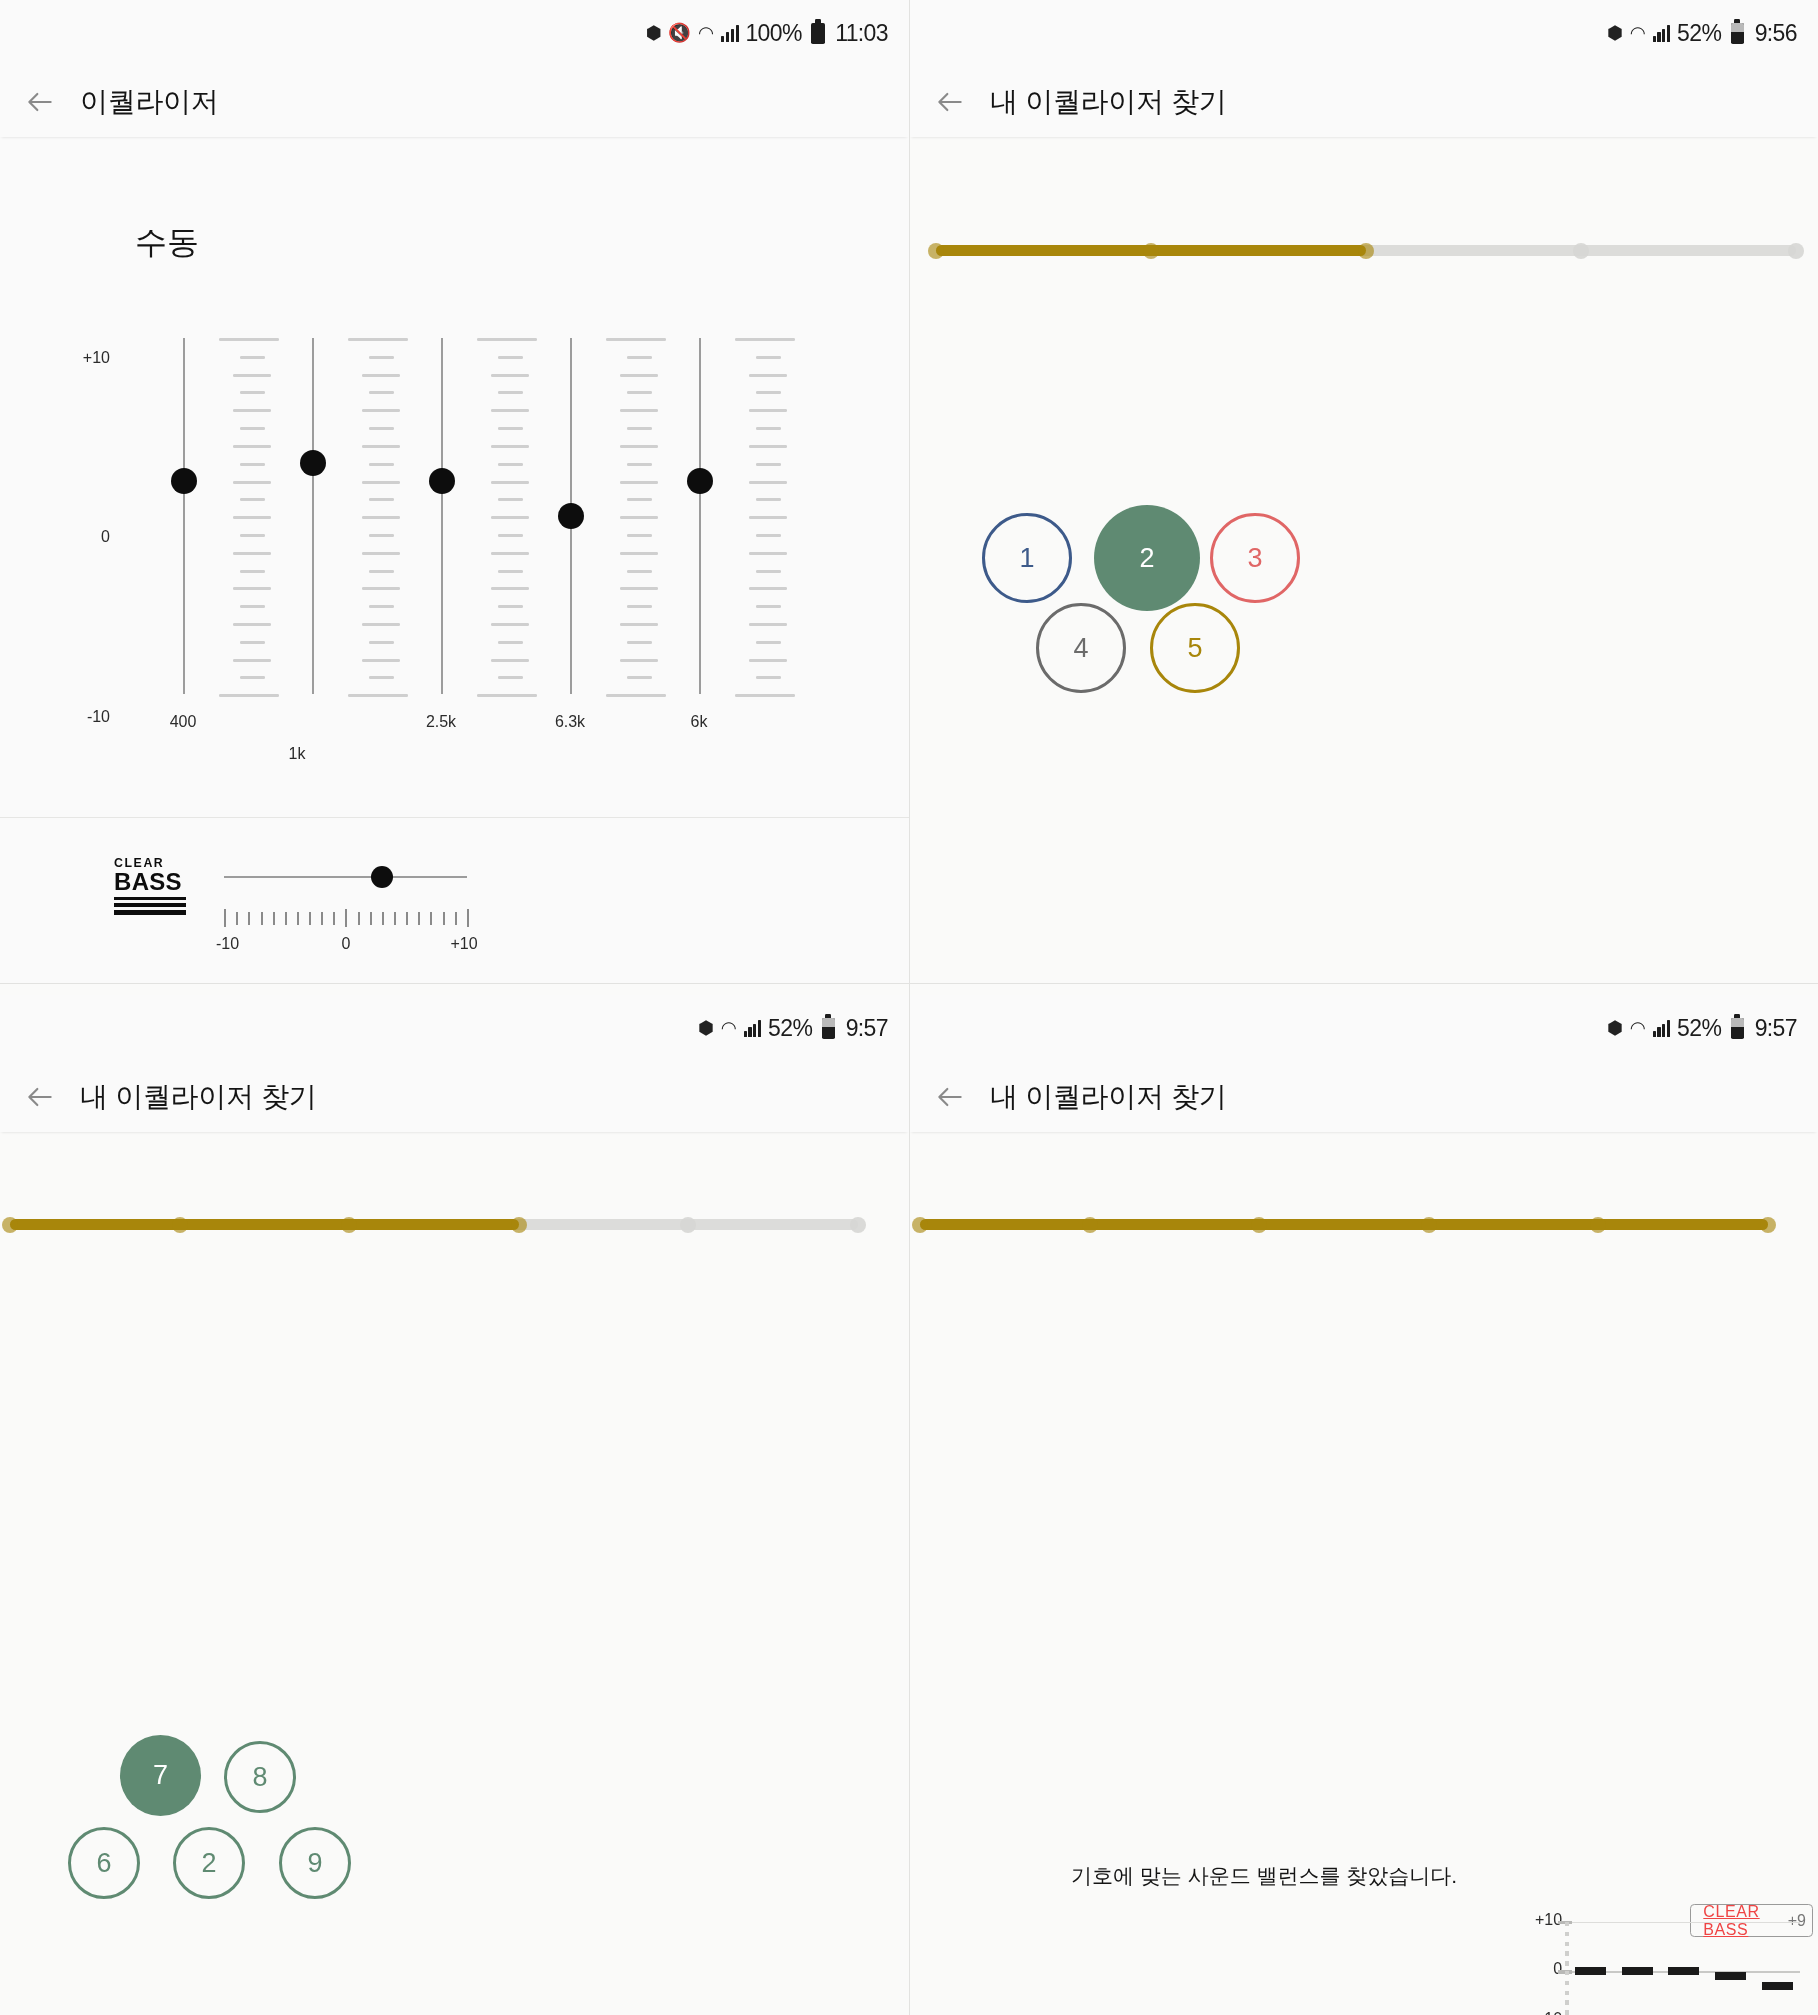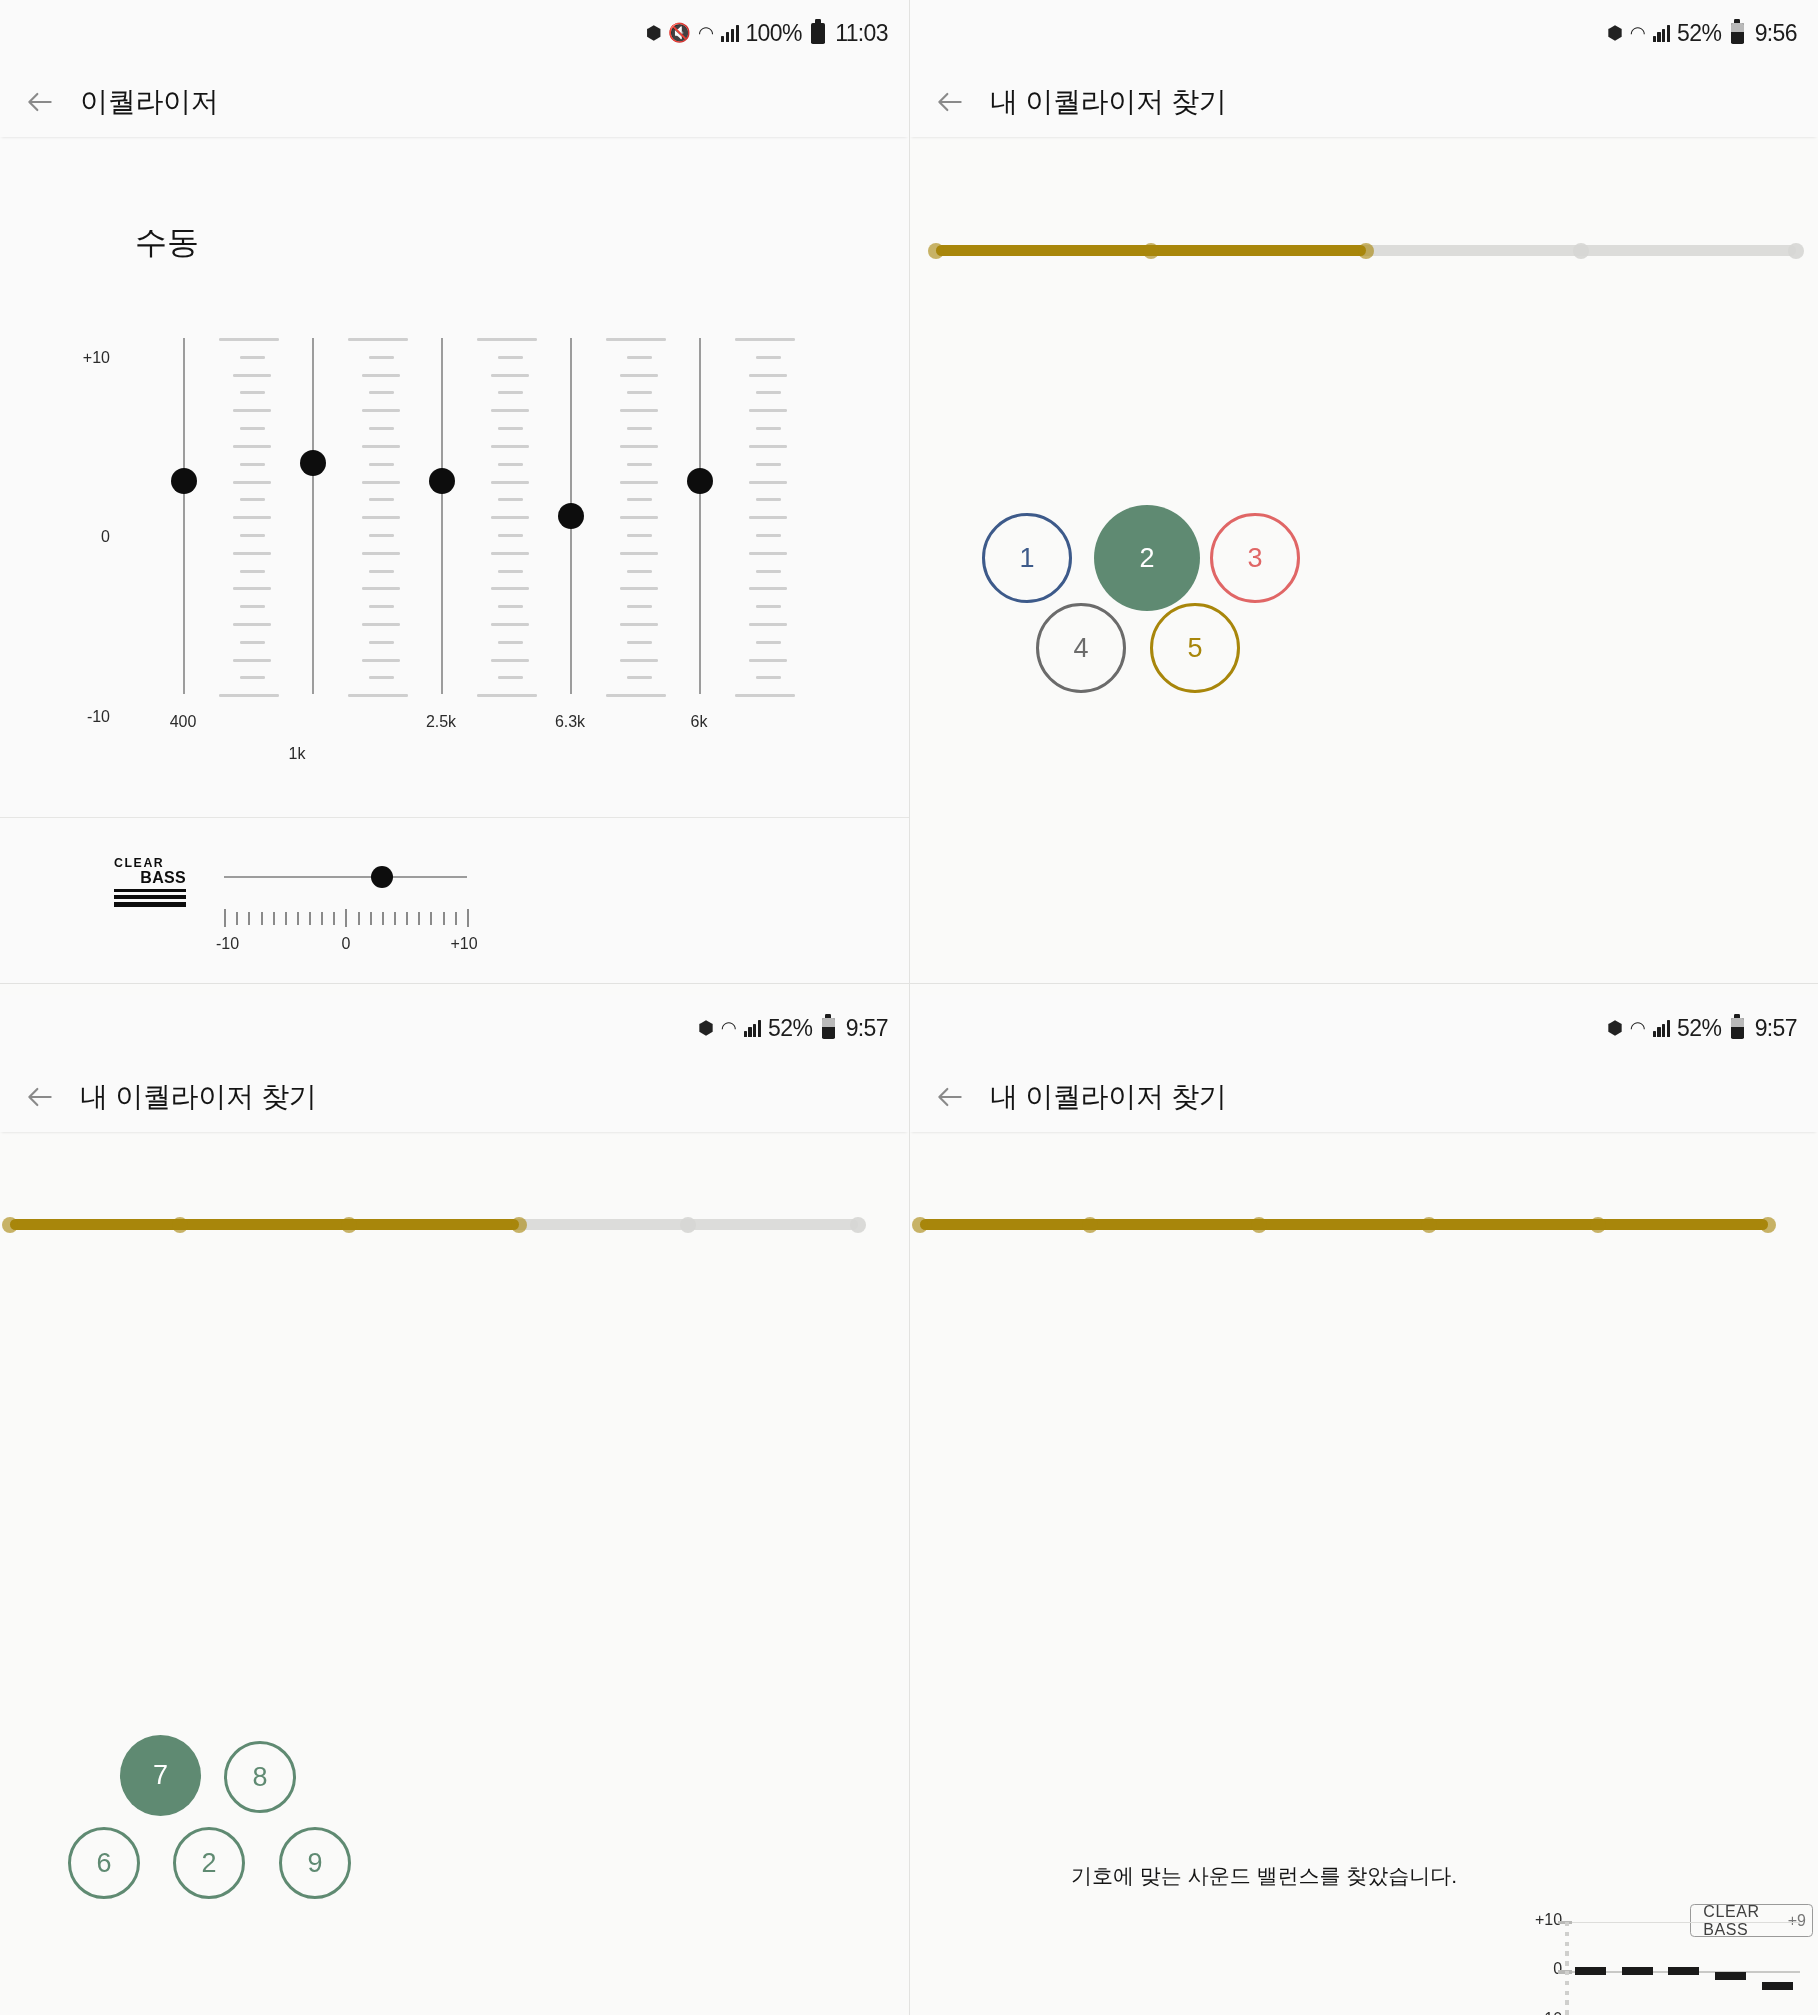--- a/index.html
+++ b/index.html
@@ -66,21 +66,21 @@
   .eq-ticks .t.min{left:21px;width:24.6px;}
   .eq-thumb{position:absolute;left:24px;width:26px;height:26px;border-radius:50%;background:#0d0d0d;}
   .eq-freqs{position:absolute;left:147px;top:381px;width:608px;height:31px;}
   .eq-freqs span{position:absolute;font-size:16px;color:#2b2b2b;transform:translateX(-50%);}
 
   .divider{position:absolute;left:0;right:0;height:1.2px;background:#e6e6e4;}
 
   .cb-row{position:absolute;left:0;top:817px;width:909px;height:166px;}
   .cb-logo{position:absolute;left:114px;top:40px;width:72px;}
   .cb-logo .cb-top{font-size:12.3px;font-weight:bold;letter-spacing:1.6px;color:#0d0d0d;line-height:1;font-family:"Liberation Sans",sans-serif;}
-  .cb-logo .cb-bot{font-size:16px;font-weight:bold;letter-spacing:0.3px;color:#0d0d0d;line-height:1;margin-top:1.2px;font-family:"Liberation Sans",sans-serif;text-align:right;}
+  .cb-logo .cb-bot{font-size:24px;font-weight:bold;letter-spacing:0.3px;color:#0d0d0d;line-height:1;margin-top:1.2px;font-family:"Liberation Sans",sans-serif;}
   .cb-logo .bar{height:3.1px;background:#0d0d0d;margin-top:2.5px;}
   .cb-logo .bar.b2{height:3.7px;margin-top:3.1px;}
   .cb-logo .bar.b3{height:5.5px;margin-top:3.1px;}
   .cb-slider{position:absolute;left:224px;top:58px;width:243px;height:3.7px;}
   .cb-slider .line{position:absolute;left:0;top:1.2px;width:243px;height:1.8px;background:#9c9c9c;}
   .cb-thumb{position:absolute;width:22px;height:22px;border-radius:50%;background:#0d0d0d;top:-9.2px;}
   .cb-scale{position:absolute;left:218px;top:92px;width:255px;height:21px;}
   .cb-scale i{position:absolute;top:2.5px;width:1.8px;height:13.5px;background:#8a8a8a;}
   .cb-scale i.big{top:0;height:18.4px;}
   .cb-scale-lbl{position:absolute;left:203px;top:118px;width:286px;height:24.6px;}
@@ -104,21 +104,21 @@
     display:flex;align-items:center;justify-content:center;
     font-size:27px;box-sizing:border-box;
   }
 
   
   .cb-badge{
     position:absolute;border:1.8px solid #9a9a9a;border-radius:4.3px;
     display:flex;align-items:center;box-sizing:border-box;
     background:#fafaf9;
   }
-  .cb-badge .lbl{font-size:16px;color:#404040;letter-spacing:0.6px;}
+  .cb-badge .lbl{font-size:16px;color:#ef4444;letter-spacing:0.6px;text-decoration:underline;}
   .cb-badge .val{font-size:16px;color:#777;margin-left:28px;}
   .graph{position:absolute;}
   .graph .ylab{position:absolute;font-size:16px;color:#2b2b2b;text-align:right;width:43px;}
   .graph .gline{position:absolute;left:43px;height:1.8px;background:#dddddb;}
   .graph .gline.zero{background:#c9c9c7;}
   .graph .ydots{position:absolute;left:41px;width:4.3px;background:repeating-linear-gradient(to bottom,#cfcfcd 0 4.3px,transparent 4.3px 9.8px);}
   .graph .ytick{position:absolute;left:34px;width:13.5px;height:3.7px;background:#b8b8b6;}
   .graph .bar{position:absolute;height:8px;background:#1a1a1a;}
 </style>
 </head>

